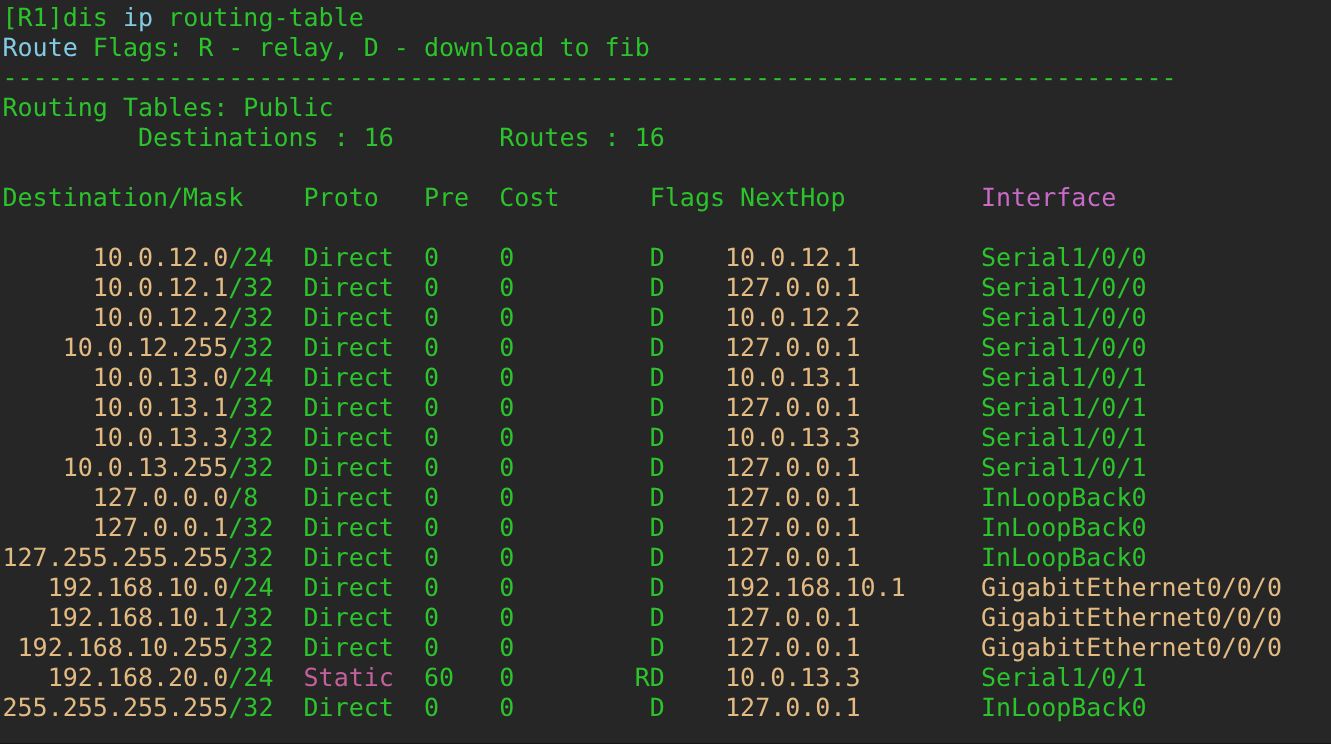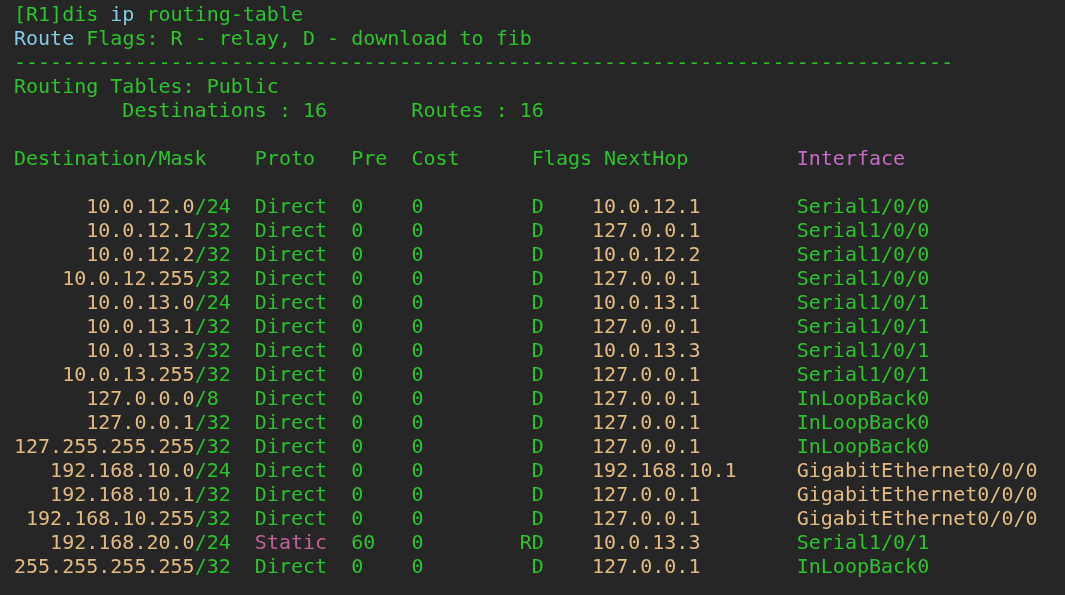--- a/index.html
+++ b/index.html
@@ -12,20 +12,20 @@
     padding: 2px 0 0 2px;
   }
   pre.terminal {
     margin: 0;
     font-family: "DejaVu Sans Mono", monospace;
     font-size: 20px;
     line-height: 24px;
     white-space: pre;
     color: #2cc32c;
   }
-  pre.terminal .line { height: 24px; margin-left: 12px; }
+  pre.terminal .line { height: 24px; }
 </style>
 </head>
 <body>
 
 <div class="screen" style="background: rgb(38, 38, 38);">
   <pre class="terminal" id="terminal-output" style="color: rgb(44, 195, 44);"><div class="line"><span style="color: rgb(44, 195, 44);">[R1]dis </span><span style="color: rgb(130, 203, 228);">ip</span><span style="color: rgb(44, 195, 44);"> routing-table</span></div><div class="line"><span style="color: rgb(130, 203, 228);">Route</span><span style="color: rgb(44, 195, 44);"> Flags: R - relay, D - download to fib</span></div><div class="line"><span style="color: rgb(44, 195, 44);">------------------------------------------------------------------------------</span></div><div class="line"><span style="color: rgb(44, 195, 44);">Routing Tables: Public</span></div><div class="line"><span style="color: rgb(44, 195, 44);">         Destinations : 16       Routes : 16</span></div><div class="line"> </div><div class="line"><span style="color: rgb(44, 195, 44);">Destination/Mask</span><span style="color: rgb(44, 195, 44);">    </span><span style="color: rgb(44, 195, 44);">Proto</span><span style="color: rgb(44, 195, 44);">   </span><span style="color: rgb(44, 195, 44);">Pre</span><span style="color: rgb(44, 195, 44);">  </span><span style="color: rgb(44, 195, 44);">Cost</span><span style="color: rgb(44, 195, 44);">      </span><span style="color: rgb(44, 195, 44);">Flags</span><span style="color: rgb(44, 195, 44);"> </span><span style="color: rgb(44, 195, 44);">NextHop</span><span style="color: rgb(44, 195, 44);">         </span><span style="color: rgb(199, 107, 199);">Interface</span></div><div class="line"> </div><div class="line"><span style="color: rgb(226, 186, 130);">      10.0.12.0</span><span style="color: rgb(44, 195, 44);">/24</span><span style="color: rgb(44, 195, 44);">  </span><span style="color: rgb(44, 195, 44);">Direct</span><span style="color: rgb(44, 195, 44);">  </span><span style="color: rgb(44, 195, 44);">0    </span><span style="color: rgb(44, 195, 44);">0        </span><span style="color: rgb(44, 195, 44);"> D</span><span style="color: rgb(44, 195, 44);">    </span><span style="color: rgb(226, 186, 130);">10.0.12.1        </span><span style="color: rgb(44, 195, 44);">Serial1/0/0</span></div><div class="line"><span style="color: rgb(226, 186, 130);">      10.0.12.1</span><span style="color: rgb(44, 195, 44);">/32</span><span style="color: rgb(44, 195, 44);">  </span><span style="color: rgb(44, 195, 44);">Direct</span><span style="color: rgb(44, 195, 44);">  </span><span style="color: rgb(44, 195, 44);">0    </span><span style="color: rgb(44, 195, 44);">0        </span><span style="color: rgb(44, 195, 44);"> D</span><span style="color: rgb(44, 195, 44);">    </span><span style="color: rgb(226, 186, 130);">127.0.0.1        </span><span style="color: rgb(44, 195, 44);">Serial1/0/0</span></div><div class="line"><span style="color: rgb(226, 186, 130);">      10.0.12.2</span><span style="color: rgb(44, 195, 44);">/32</span><span style="color: rgb(44, 195, 44);">  </span><span style="color: rgb(44, 195, 44);">Direct</span><span style="color: rgb(44, 195, 44);">  </span><span style="color: rgb(44, 195, 44);">0    </span><span style="color: rgb(44, 195, 44);">0        </span><span style="color: rgb(44, 195, 44);"> D</span><span style="color: rgb(44, 195, 44);">    </span><span style="color: rgb(226, 186, 130);">10.0.12.2        </span><span style="color: rgb(44, 195, 44);">Serial1/0/0</span></div><div class="line"><span style="color: rgb(226, 186, 130);">    10.0.12.255</span><span style="color: rgb(44, 195, 44);">/32</span><span style="color: rgb(44, 195, 44);">  </span><span style="color: rgb(44, 195, 44);">Direct</span><span style="color: rgb(44, 195, 44);">  </span><span style="color: rgb(44, 195, 44);">0    </span><span style="color: rgb(44, 195, 44);">0        </span><span style="color: rgb(44, 195, 44);"> D</span><span style="color: rgb(44, 195, 44);">    </span><span style="color: rgb(226, 186, 130);">127.0.0.1        </span><span style="color: rgb(44, 195, 44);">Serial1/0/0</span></div><div class="line"><span style="color: rgb(226, 186, 130);">      10.0.13.0</span><span style="color: rgb(44, 195, 44);">/24</span><span style="color: rgb(44, 195, 44);">  </span><span style="color: rgb(44, 195, 44);">Direct</span><span style="color: rgb(44, 195, 44);">  </span><span style="color: rgb(44, 195, 44);">0    </span><span style="color: rgb(44, 195, 44);">0        </span><span style="color: rgb(44, 195, 44);"> D</span><span style="color: rgb(44, 195, 44);">    </span><span style="color: rgb(226, 186, 130);">10.0.13.1        </span><span style="color: rgb(44, 195, 44);">Serial1/0/1</span></div><div class="line"><span style="color: rgb(226, 186, 130);">      10.0.13.1</span><span style="color: rgb(44, 195, 44);">/32</span><span style="color: rgb(44, 195, 44);">  </span><span style="color: rgb(44, 195, 44);">Direct</span><span style="color: rgb(44, 195, 44);">  </span><span style="color: rgb(44, 195, 44);">0    </span><span style="color: rgb(44, 195, 44);">0        </span><span style="color: rgb(44, 195, 44);"> D</span><span style="color: rgb(44, 195, 44);">    </span><span style="color: rgb(226, 186, 130);">127.0.0.1        </span><span style="color: rgb(44, 195, 44);">Serial1/0/1</span></div><div class="line"><span style="color: rgb(226, 186, 130);">      10.0.13.3</span><span style="color: rgb(44, 195, 44);">/32</span><span style="color: rgb(44, 195, 44);">  </span><span style="color: rgb(44, 195, 44);">Direct</span><span style="color: rgb(44, 195, 44);">  </span><span style="color: rgb(44, 195, 44);">0    </span><span style="color: rgb(44, 195, 44);">0        </span><span style="color: rgb(44, 195, 44);"> D</span><span style="color: rgb(44, 195, 44);">    </span><span style="color: rgb(226, 186, 130);">10.0.13.3        </span><span style="color: rgb(44, 195, 44);">Serial1/0/1</span></div><div class="line"><span style="color: rgb(226, 186, 130);">    10.0.13.255</span><span style="color: rgb(44, 195, 44);">/32</span><span style="color: rgb(44, 195, 44);">  </span><span style="color: rgb(44, 195, 44);">Direct</span><span style="color: rgb(44, 195, 44);">  </span><span style="color: rgb(44, 195, 44);">0    </span><span style="color: rgb(44, 195, 44);">0        </span><span style="color: rgb(44, 195, 44);"> D</span><span style="color: rgb(44, 195, 44);">    </span><span style="color: rgb(226, 186, 130);">127.0.0.1        </span><span style="color: rgb(44, 195, 44);">Serial1/0/1</span></div><div class="line"><span style="color: rgb(226, 186, 130);">      127.0.0.0</span><span style="color: rgb(44, 195, 44);">/8</span><span style="color: rgb(44, 195, 44);">   </span><span style="color: rgb(44, 195, 44);">Direct</span><span style="color: rgb(44, 195, 44);">  </span><span style="color: rgb(44, 195, 44);">0    </span><span style="color: rgb(44, 195, 44);">0        </span><span style="color: rgb(44, 195, 44);"> D</span><span style="color: rgb(44, 195, 44);">    </span><span style="color: rgb(226, 186, 130);">127.0.0.1        </span><span style="color: rgb(44, 195, 44);">InLoopBack0</span></div><div class="line"><span style="color: rgb(226, 186, 130);">      127.0.0.1</span><span style="color: rgb(44, 195, 44);">/32</span><span style="color: rgb(44, 195, 44);">  </span><span style="color: rgb(44, 195, 44);">Direct</span><span style="color: rgb(44, 195, 44);">  </span><span style="color: rgb(44, 195, 44);">0    </span><span style="color: rgb(44, 195, 44);">0        </span><span style="color: rgb(44, 195, 44);"> D</span><span style="color: rgb(44, 195, 44);">    </span><span style="color: rgb(226, 186, 130);">127.0.0.1        </span><span style="color: rgb(44, 195, 44);">InLoopBack0</span></div><div class="line"><span style="color: rgb(226, 186, 130);">127.255.255.255</span><span style="color: rgb(44, 195, 44);">/32</span><span style="color: rgb(44, 195, 44);">  </span><span style="color: rgb(44, 195, 44);">Direct</span><span style="color: rgb(44, 195, 44);">  </span><span style="color: rgb(44, 195, 44);">0    </span><span style="color: rgb(44, 195, 44);">0        </span><span style="color: rgb(44, 195, 44);"> D</span><span style="color: rgb(44, 195, 44);">    </span><span style="color: rgb(226, 186, 130);">127.0.0.1        </span><span style="color: rgb(44, 195, 44);">InLoopBack0</span></div><div class="line"><span style="color: rgb(226, 186, 130);">   192.168.10.0</span><span style="color: rgb(44, 195, 44);">/24</span><span style="color: rgb(44, 195, 44);">  </span><span style="color: rgb(44, 195, 44);">Direct</span><span style="color: rgb(44, 195, 44);">  </span><span style="color: rgb(44, 195, 44);">0    </span><span style="color: rgb(44, 195, 44);">0        </span><span style="color: rgb(44, 195, 44);"> D</span><span style="color: rgb(44, 195, 44);">    </span><span style="color: rgb(226, 186, 130);">192.168.10.1     </span><span style="color: rgb(226, 186, 130);">GigabitEthernet0/0/0</span></div><div class="line"><span style="color: rgb(226, 186, 130);">   192.168.10.1</span><span style="color: rgb(44, 195, 44);">/32</span><span style="color: rgb(44, 195, 44);">  </span><span style="color: rgb(44, 195, 44);">Direct</span><span style="color: rgb(44, 195, 44);">  </span><span style="color: rgb(44, 195, 44);">0    </span><span style="color: rgb(44, 195, 44);">0        </span><span style="color: rgb(44, 195, 44);"> D</span><span style="color: rgb(44, 195, 44);">    </span><span style="color: rgb(226, 186, 130);">127.0.0.1        </span><span style="color: rgb(226, 186, 130);">GigabitEthernet0/0/0</span></div><div class="line"><span style="color: rgb(226, 186, 130);"> 192.168.10.255</span><span style="color: rgb(44, 195, 44);">/32</span><span style="color: rgb(44, 195, 44);">  </span><span style="color: rgb(44, 195, 44);">Direct</span><span style="color: rgb(44, 195, 44);">  </span><span style="color: rgb(44, 195, 44);">0    </span><span style="color: rgb(44, 195, 44);">0        </span><span style="color: rgb(44, 195, 44);"> D</span><span style="color: rgb(44, 195, 44);">    </span><span style="color: rgb(226, 186, 130);">127.0.0.1        </span><span style="color: rgb(226, 186, 130);">GigabitEthernet0/0/0</span></div><div class="line"><span style="color: rgb(226, 186, 130);">   192.168.20.0</span><span style="color: rgb(44, 195, 44);">/24</span><span style="color: rgb(44, 195, 44);">  </span><span style="color: rgb(196, 97, 156);">Static</span><span style="color: rgb(44, 195, 44);">  </span><span style="color: rgb(44, 195, 44);">60   </span><span style="color: rgb(44, 195, 44);">0        </span><span style="color: rgb(44, 195, 44);">RD</span><span style="color: rgb(44, 195, 44);">    </span><span style="color: rgb(226, 186, 130);">10.0.13.3        </span><span style="color: rgb(44, 195, 44);">Serial1/0/1</span></div><div class="line"><span style="color: rgb(226, 186, 130);">255.255.255.255</span><span style="color: rgb(44, 195, 44);">/32</span><span style="color: rgb(44, 195, 44);">  </span><span style="color: rgb(44, 195, 44);">Direct</span><span style="color: rgb(44, 195, 44);">  </span><span style="color: rgb(44, 195, 44);">0    </span><span style="color: rgb(44, 195, 44);">0        </span><span style="color: rgb(44, 195, 44);"> D</span><span style="color: rgb(44, 195, 44);">    </span><span style="color: rgb(226, 186, 130);">127.0.0.1        </span><span style="color: rgb(44, 195, 44);">InLoopBack0</span></div></pre>
 </div>
 
 </body></html>

